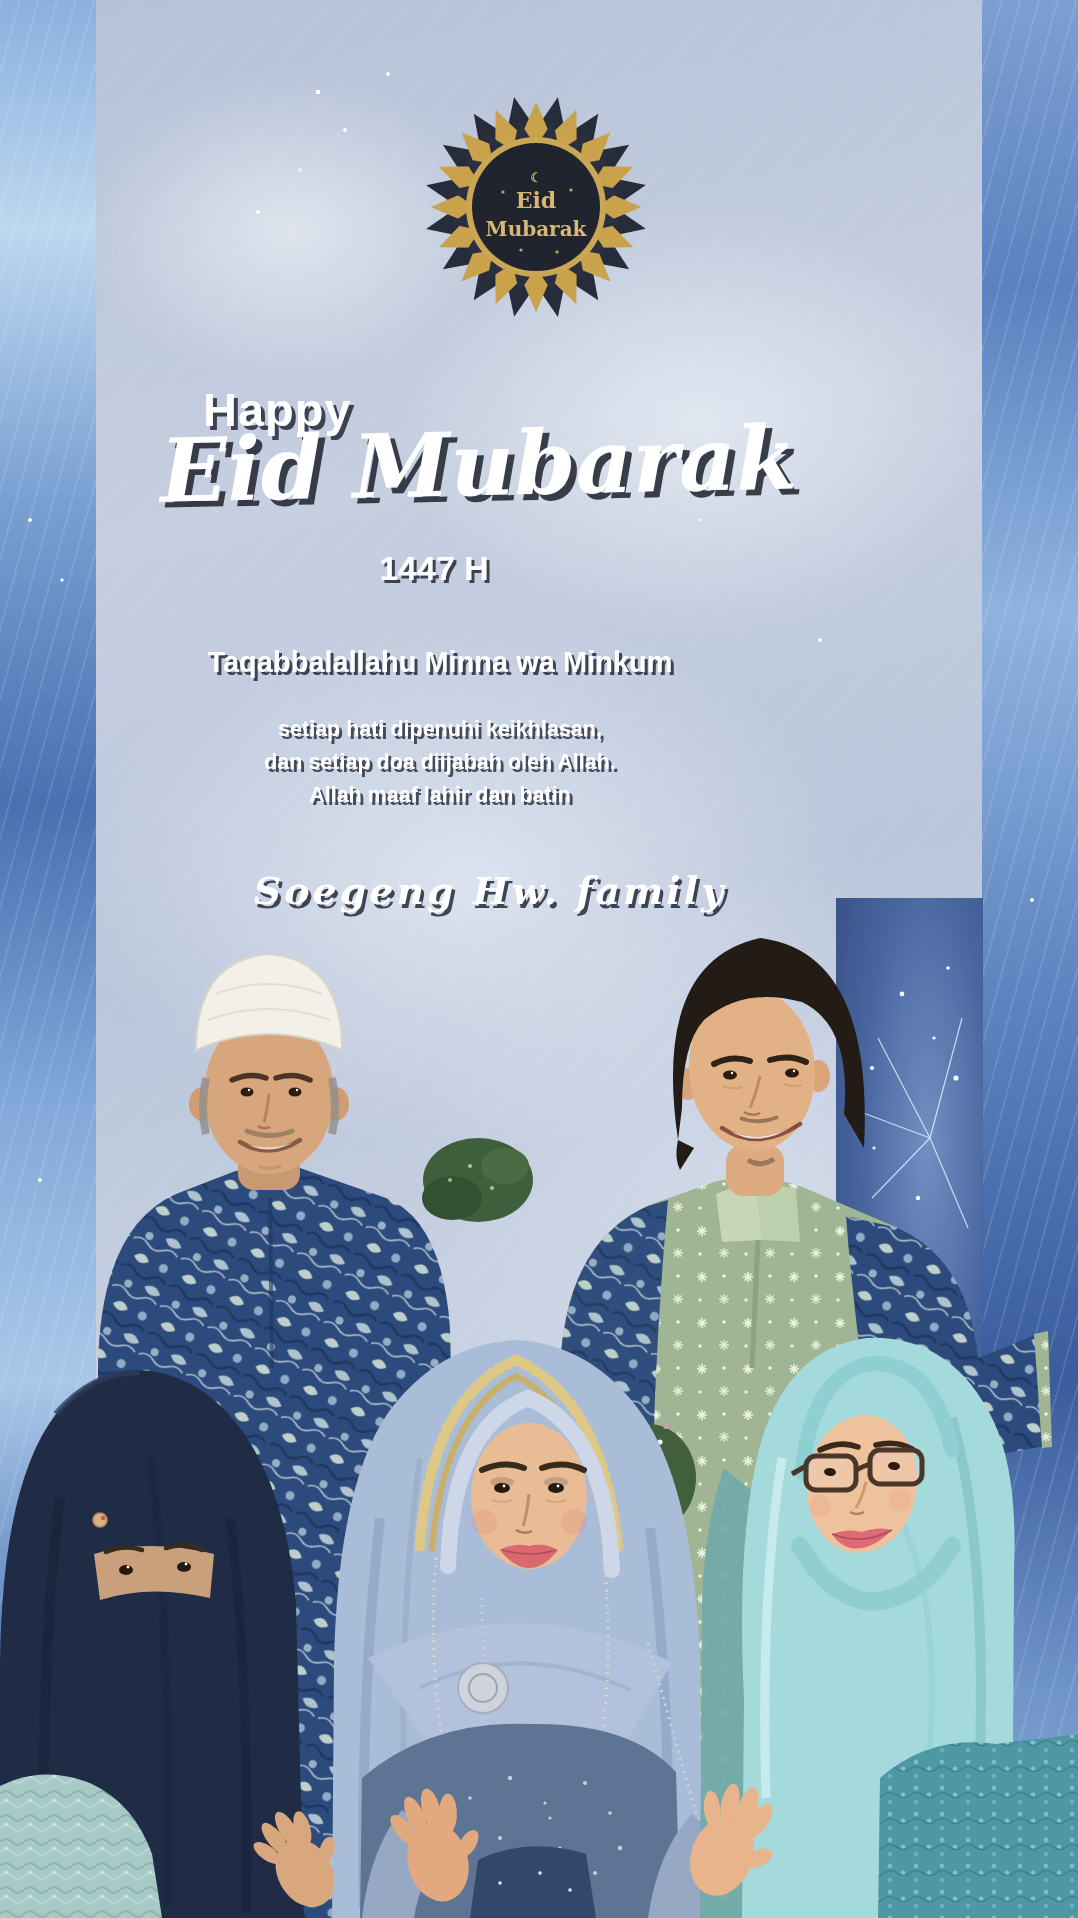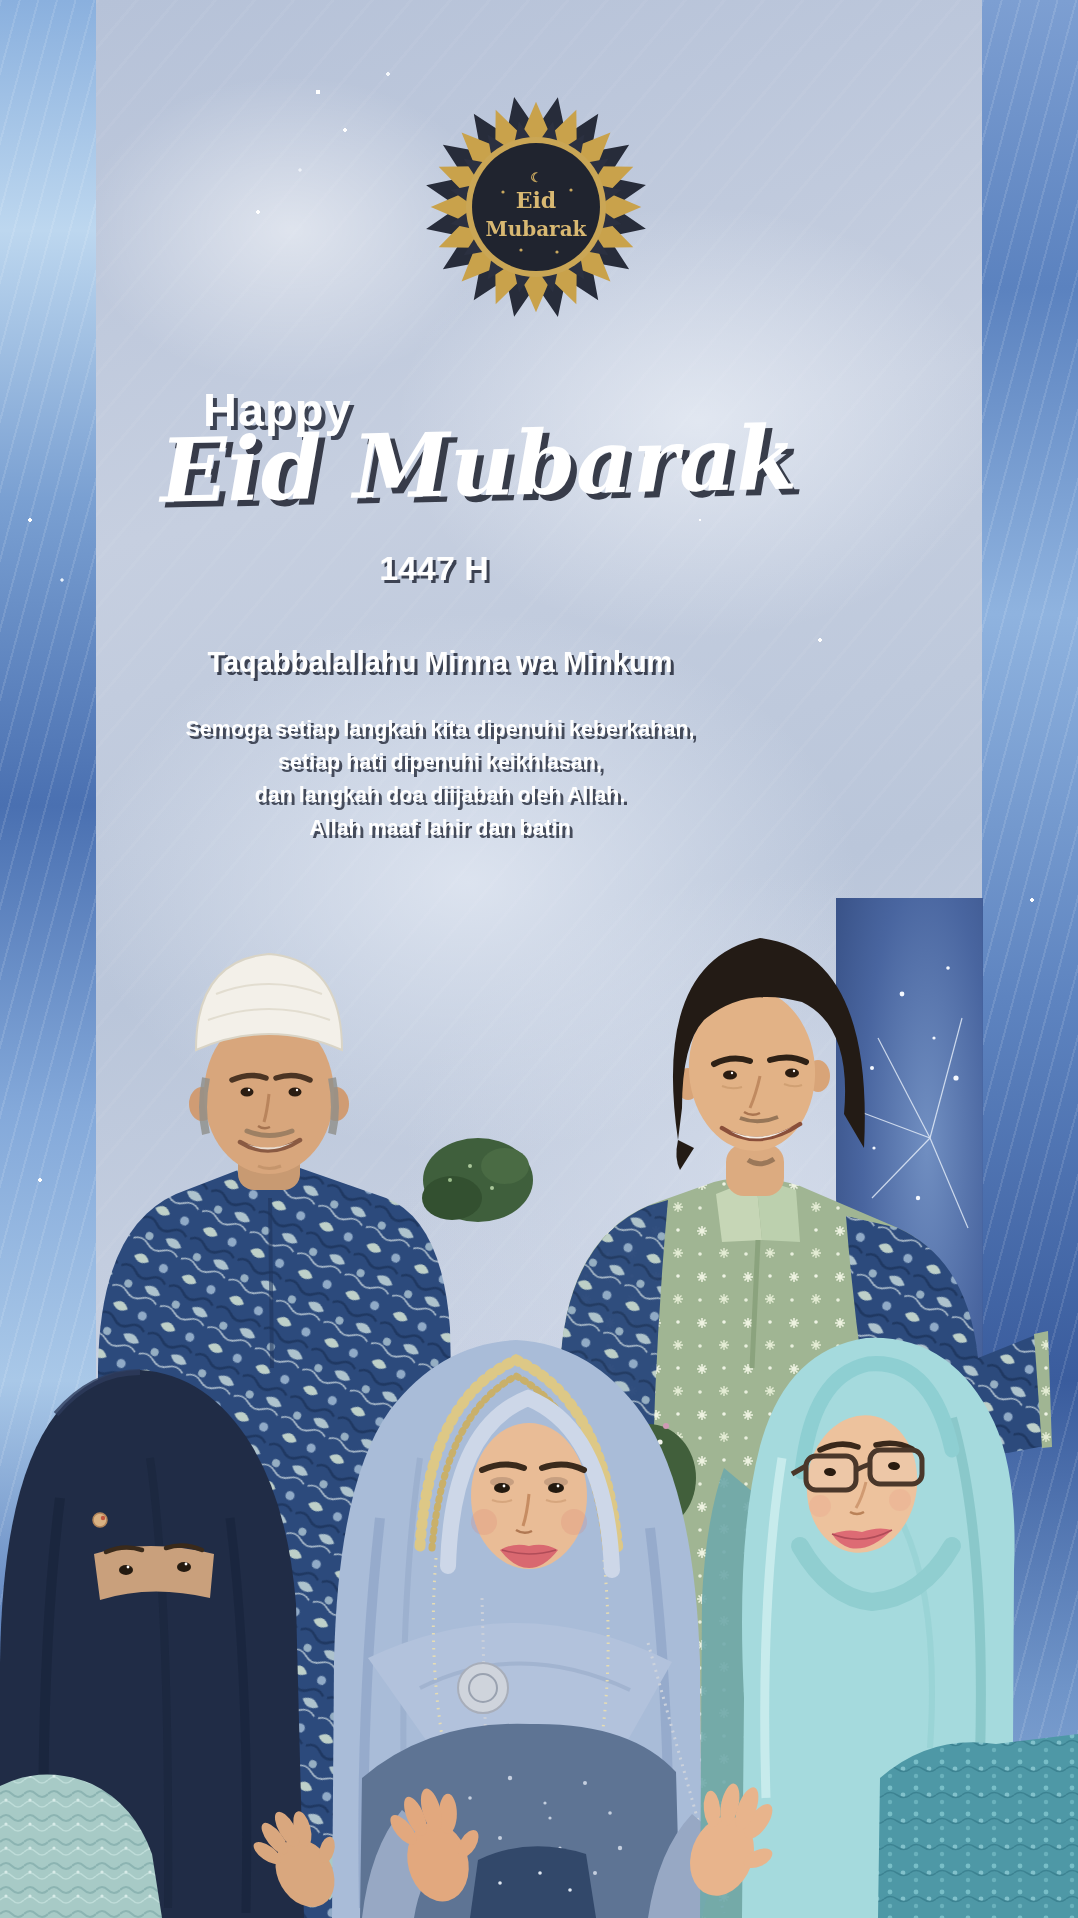--- a/index.html
+++ b/index.html
@@ -91,25 +91,25 @@
     <text x="115" y="90" text-anchor="middle" font-size="13" fill="#c9a85e">☾</text>
     <text x="115" y="116" text-anchor="middle" font-size="22" fill="#d8b872">Eid</text>
     <text x="115" y="144" text-anchor="middle" font-size="20" fill="#d8b872">Mubarak</text>
   </svg>
 
   <div class="txt happy">Happy</div>
   <div class="txt title">Eid Mubarak</div>
   <div class="txt year">1447 H</div>
   <div class="txt greeting">Taqabbalallahu Minna wa Minkum</div>
   <div class="txt message">
-    <div>Semoga setiap langkah kita dipenuhi keberkahan,</div>
     <div>setiap hati dipenuhi keikhlasan,</div>
-    <div>dan langkah doa diijabah oleh Allah.</div>
+    <div>dan setiap doa diijabah oleh Allah.</div>
     <div>Allah maaf lahir dan batin</div>
   </div>
+  <div class="txt family">Soegeng Hw. family</div>
 
   <svg class="photo" width="1078" height="1020" viewBox="0 0 1078 1020">
     <defs>
       <pattern id="batikNavy" width="52" height="52" patternUnits="userSpaceOnUse" patternTransform="rotate(24)">
         <rect width="52" height="52" fill="#2c4a7c"></rect>
         <path d="M8,12 Q16,2 24,12 Q16,20 8,12 Z" fill="#cfdfd2" opacity="0.9"></path>
         <path d="M30,36 Q40,28 48,38 Q38,46 30,36 Z" fill="#c5d8dc" opacity="0.85"></path>
         <circle cx="40" cy="12" r="4.5" fill="#a9c2da" opacity="0.8"></circle>
         <circle cx="14" cy="40" r="4" fill="#b9d0da" opacity="0.75"></circle>
         <path d="M0,26 q8,-7 16,0 t16,0 t16,0" stroke="#1e3660" stroke-width="2.4" fill="none" opacity="0.9"></path>

